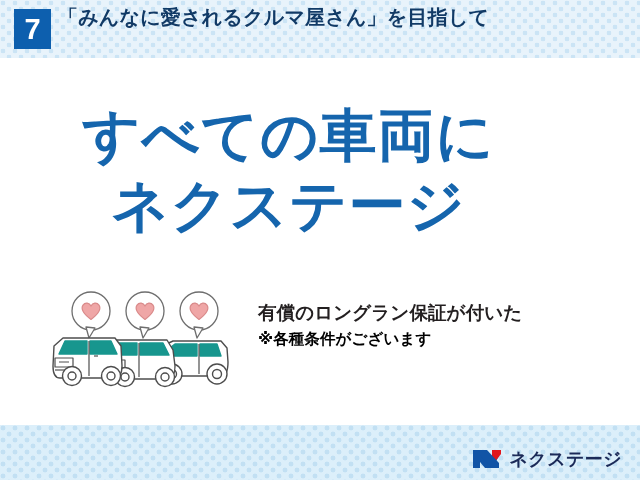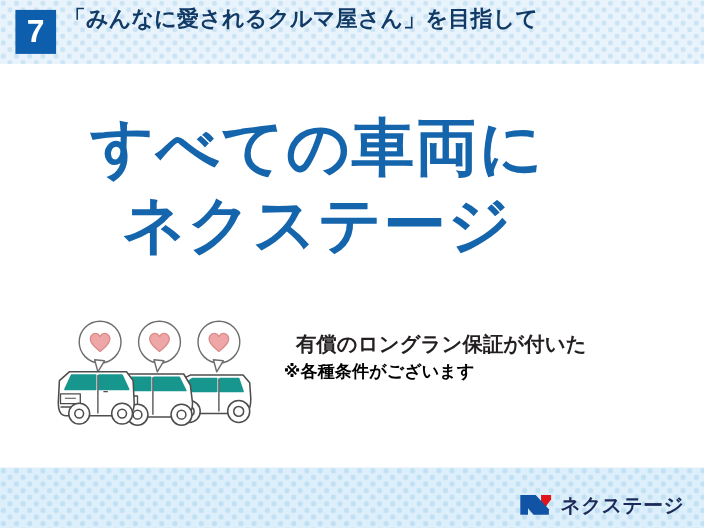--- a/index.html
+++ b/index.html
@@ -98,21 +98,20 @@
     width: 372px;
   }
   #body-copy .copy-line {
     display: block;
     font-size: 18.5px;
     font-weight: bold;
     color: #231f20;
     line-height: 25.5px;
     letter-spacing: 0.1px;
     white-space: nowrap;
-    margin-left: 11px;
   }
   #body-copy .copy-note {
     display: block;
     font-size: 15.5px;
     font-weight: bold;
     color: #000000;
     line-height: 25px;
     letter-spacing: 0.1px;
     white-space: nowrap;
   }

